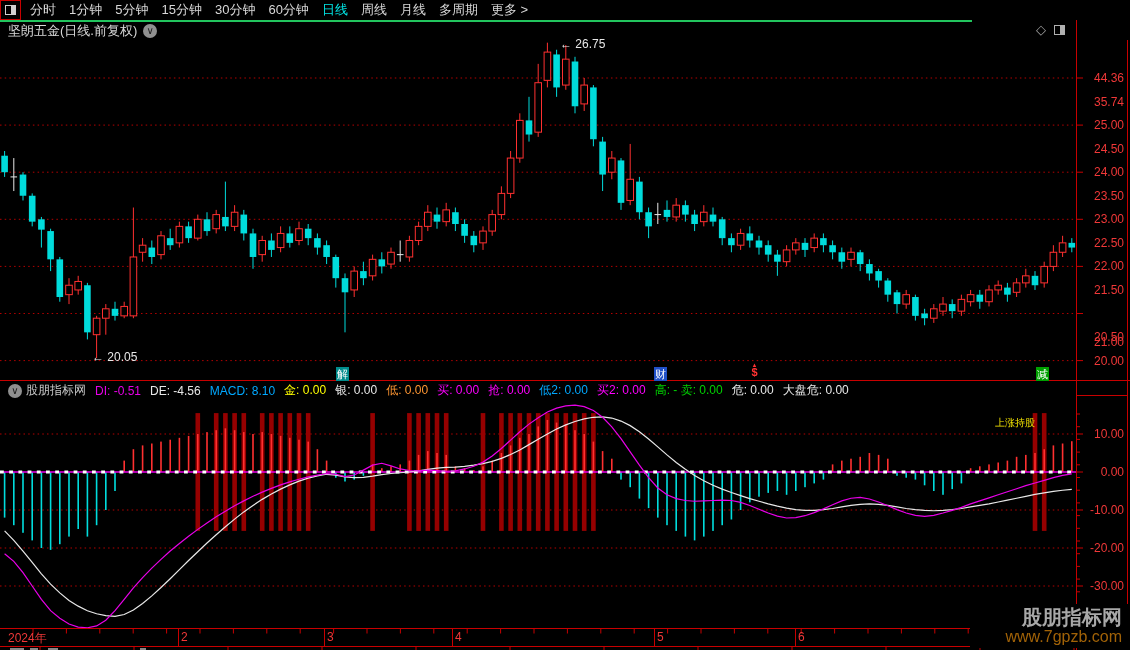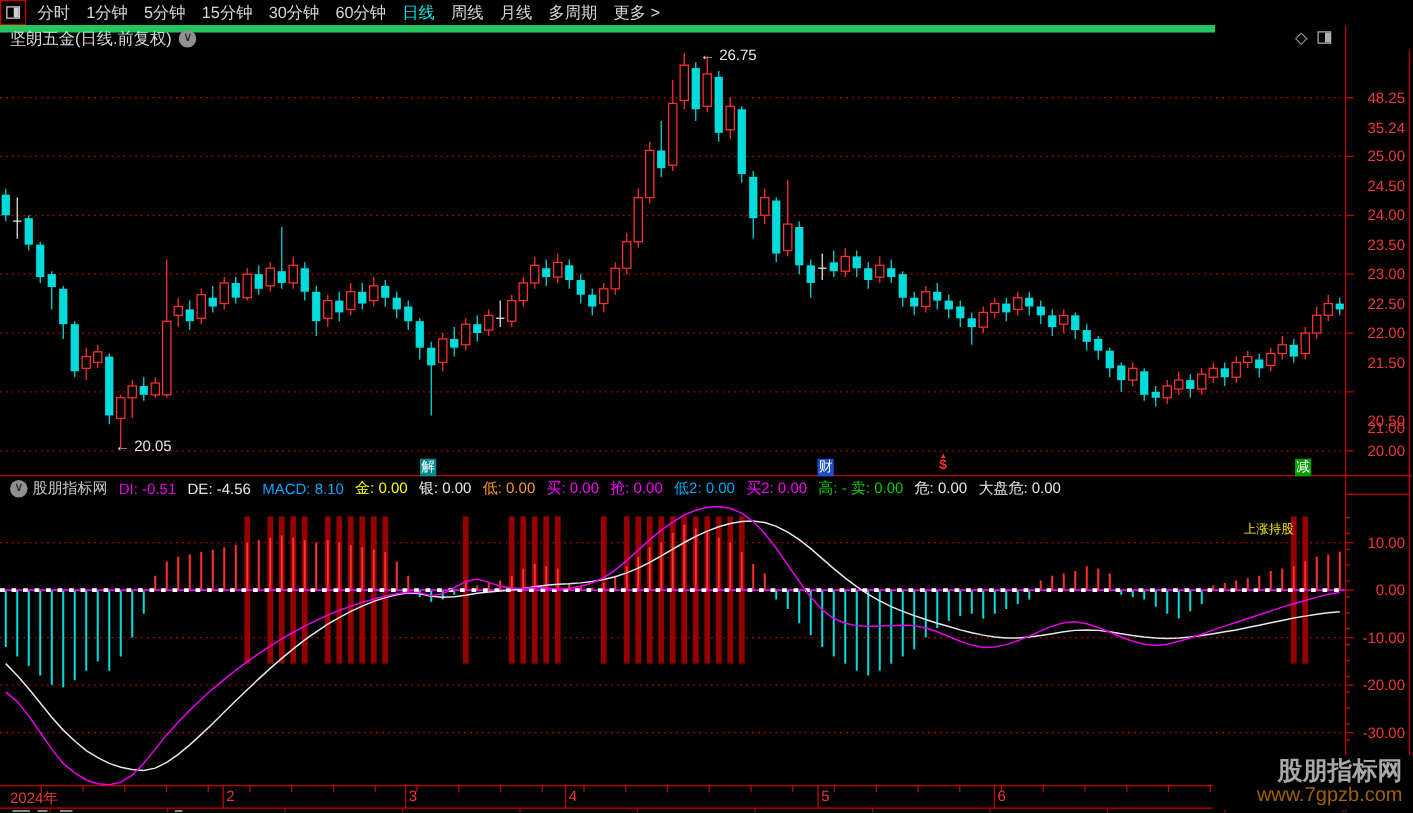--- a/index.html
+++ b/index.html
@@ -1,20 +1,20 @@
 <!DOCTYPE html>
 <html><head>
 <meta charset="utf-8">
 <style>
   html,body{margin:0;padding:0;background:#000;}
   #app{position:relative;width:1130px;height:650px;background:#000;overflow:hidden;
        font-family:"Liberation Sans","DejaVu Sans",sans-serif;color:#d8d8d8;}
   
   #toolbar{position:absolute;left:0;top:0;width:972px;height:20px;display:flex;align-items:stretch;
-           border-bottom:6px solid #22c55e;font-size:13px;line-height:20px;}
+           border-bottom:2px solid #22c55e;font-size:13px;line-height:20px;}
   #tb-iconbox{width:21px;border:1px solid #c80000;box-sizing:border-box;display:flex;align-items:center;justify-content:center;flex:none;}
   .win-icon{width:11px;height:10px;border:1px solid #d0d0d0;box-sizing:border-box;position:relative;}
   .win-icon i{position:absolute;right:0;top:0;bottom:0;width:45%;background:#d0d0d0;}
   #tb-nav{display:flex;align-items:center;padding-left:9px;}
   #tb-nav .nav-item{margin-right:13px;cursor:default;white-space:nowrap;}
   #tb-nav .nav-item.active{color:#00e8e8;}
   #tb-actions{margin-left:auto;display:flex;align-items:stretch;}
   #tb-actions .act{border-left:1px solid #c80000;padding:0 8px;white-space:nowrap;}
   #tb-actions .act:last-child{border-right:1px solid #c80000;}
   
@@ -578,22 +578,22 @@
       <line x1="886" y1="647" x2="886" y2="650" stroke="#c80000"></line>
       <line x1="980" y1="647" x2="980" y2="650" stroke="#c80000"></line>
       <line x1="1074" y1="647" x2="1074" y2="650" stroke="#c80000"></line>
       <rect x="10" y="648" width="14" height="2" fill="#888"></rect>
       <rect x="30" y="648" width="8" height="2" fill="#888"></rect>
       <rect x="48" y="648" width="10" height="2" fill="#888"></rect>
       <rect x="140" y="648" width="6" height="2" fill="#888"></rect>
     </svg>
 
   <div id="price-axis">
-      <div class="ax-label ax-right" style="top: 78px;">48.25</div>
-      <div class="ax-label ax-right" style="top: 101.55px;">35.24</div>
+      <div class="ax-label ax-right" style="top: 78px;">44.36</div>
+      <div class="ax-label ax-right" style="top: 101.55px;">35.74</div>
       <div class="ax-label ax-right" style="top: 125.1px;">25.00</div>
       <div class="ax-label ax-right" style="top: 148.65px;">24.50</div>
       <div class="ax-label ax-right" style="top: 172.2px;">24.00</div>
       <div class="ax-label ax-right" style="top: 195.75px;">23.50</div>
       <div class="ax-label ax-right" style="top: 219.3px;">23.00</div>
       <div class="ax-label ax-right" style="top: 242.85px;">22.50</div>
       <div class="ax-label ax-right" style="top: 266.4px;">22.00</div>
       <div class="ax-label ax-right" style="top: 289.95px;">21.50</div>
       <div class="ax-label ax-right" style="top: 313.5px; margin-top: 28px;">21.00</div>
       <div class="ax-label ax-right" style="top: 337.05px;">20.50</div>

